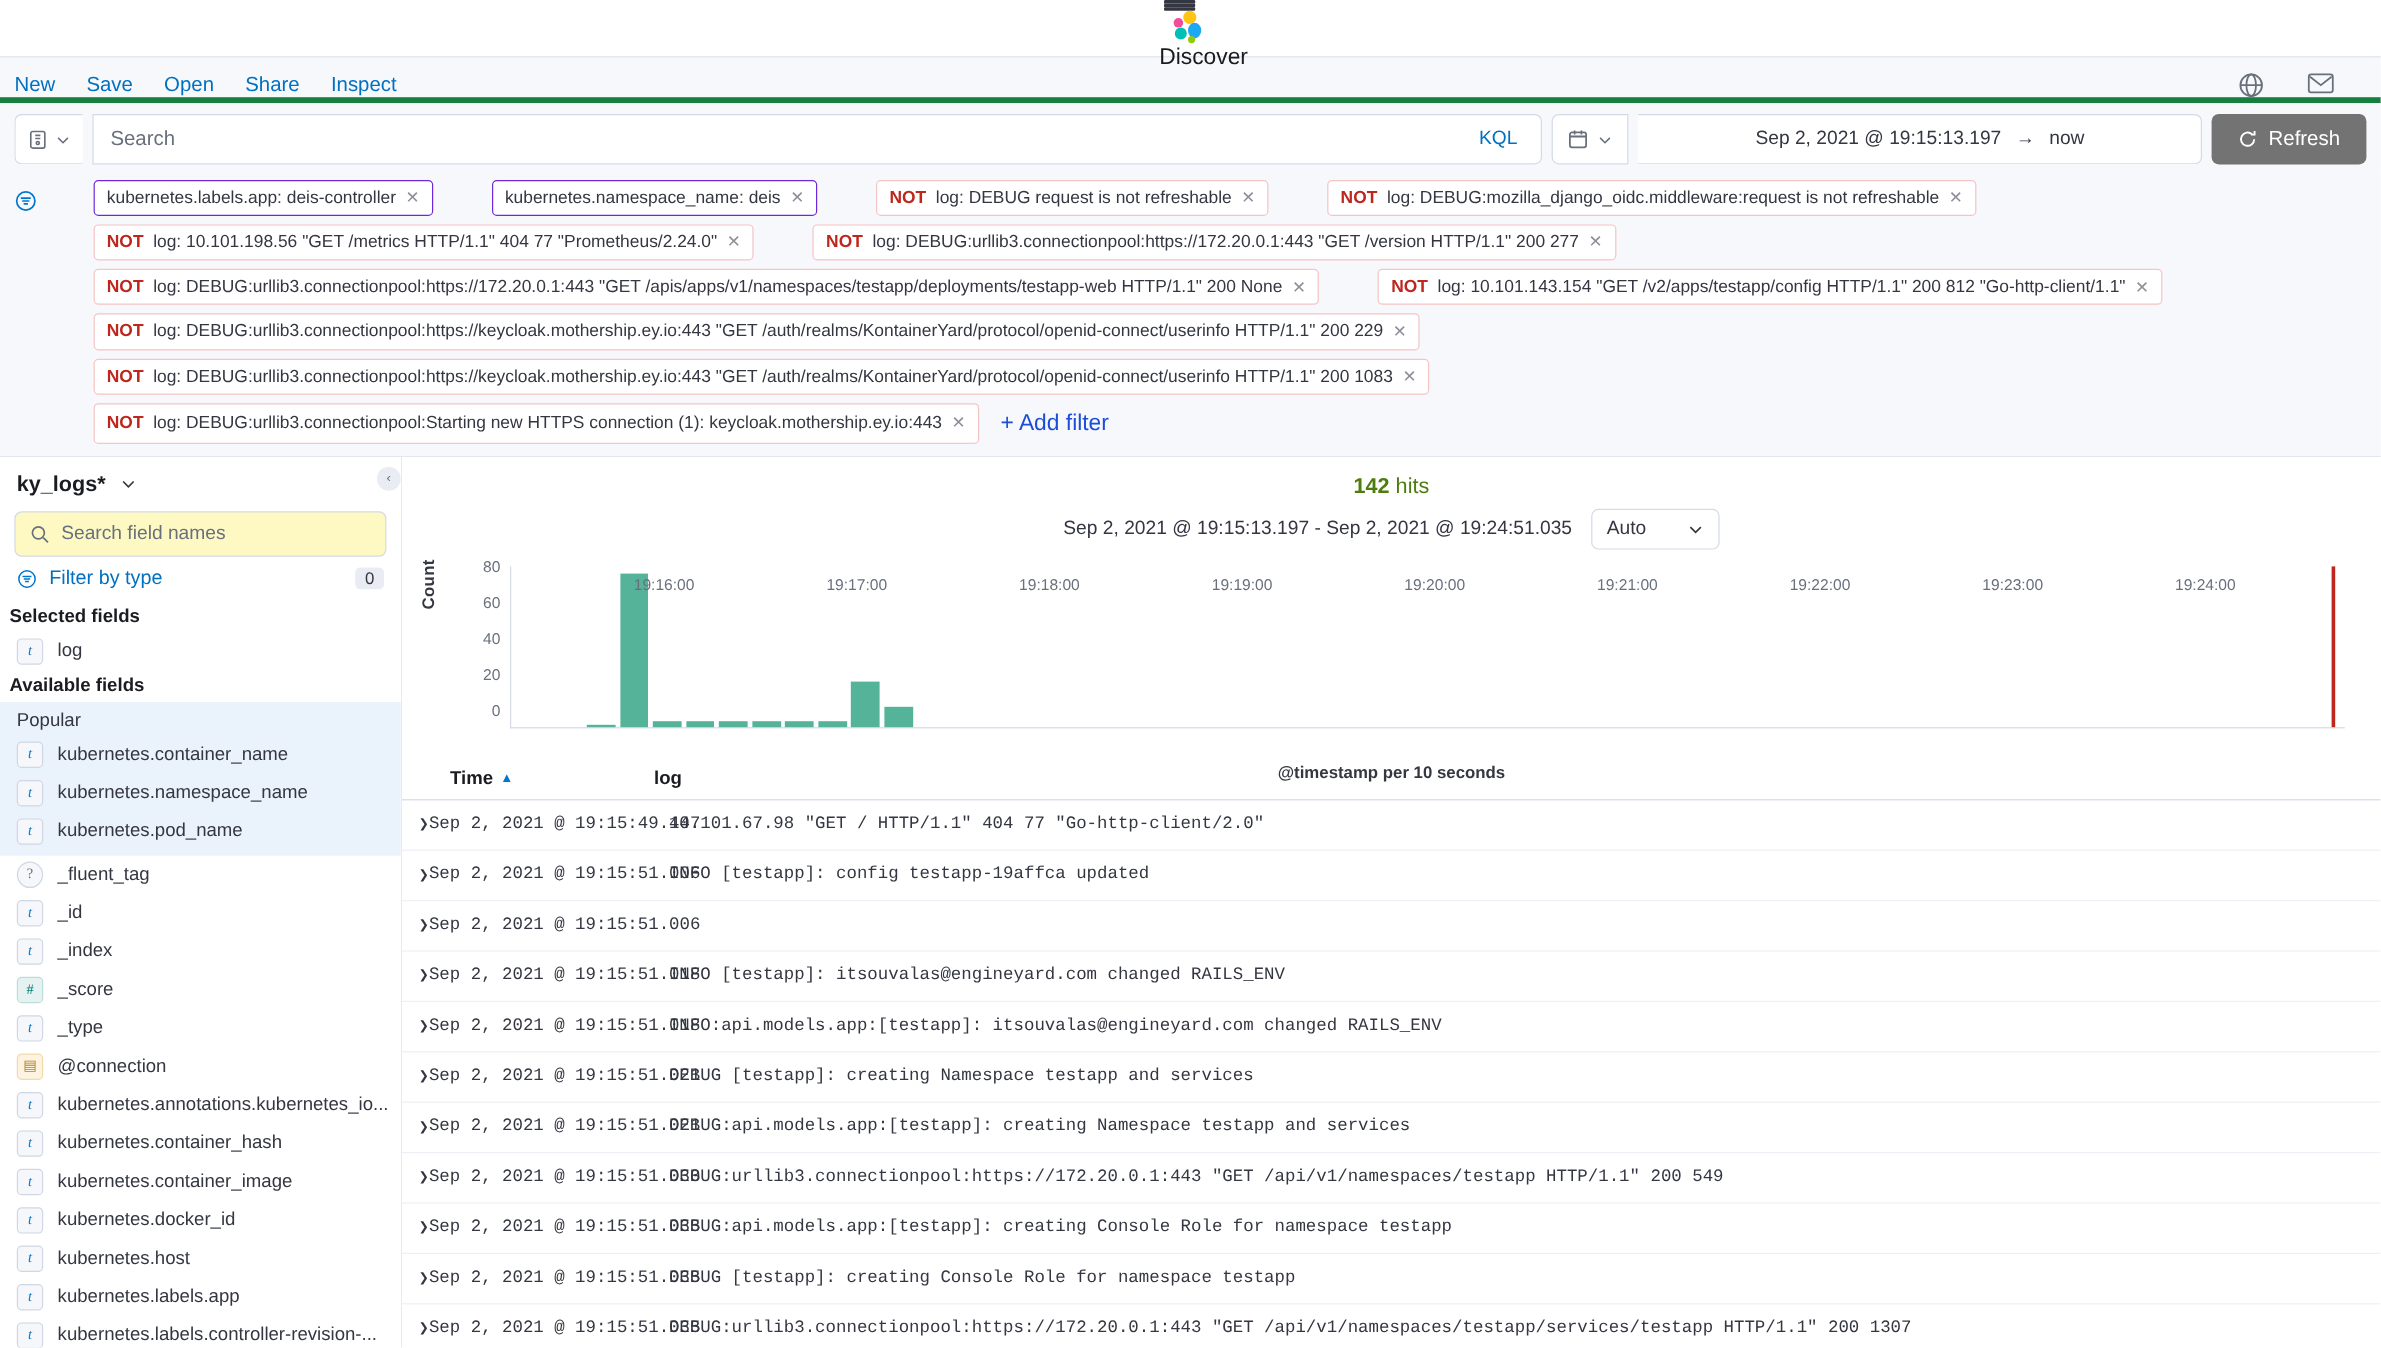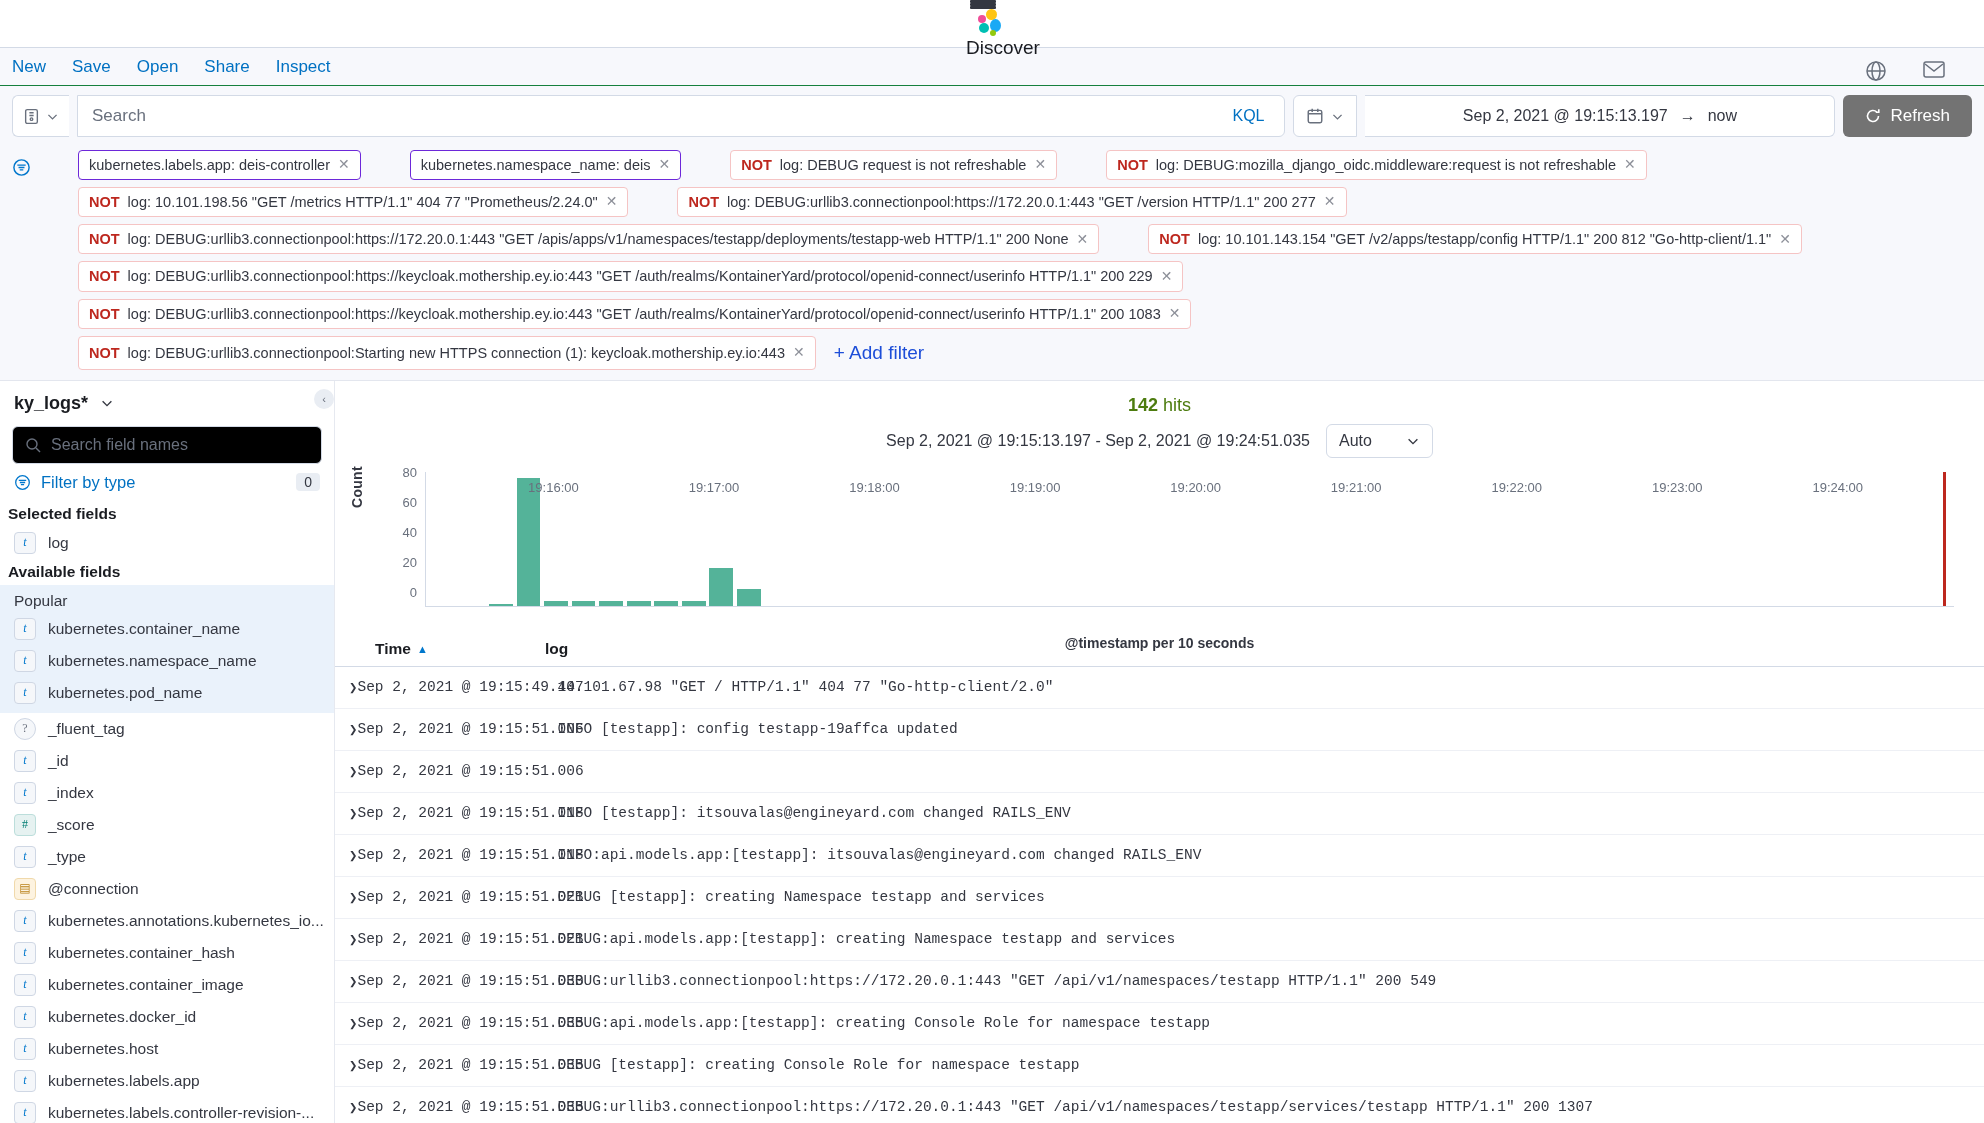--- a/index.html
+++ b/index.html
@@ -39,24 +39,24 @@
   .el-3 { width: 10px; height: 10px; background:#00bfb3; left: 1px;  top: 14px; }
   .el-4 { width: 11px; height: 13px; background:#1ba9f5; left: 12px; top: 10px; border-radius: 50%;}
   .el-5 { width: 6px;  height: 6px;  background:#93c90e; left: 12px; top: 21px; }
   .app-title { font-size: 19px; color:#1a1c21; padding-left: 22px; }
   .topbar-right { margin-left: auto; display:flex; align-items:center; gap: 34px; padding-right: 20px; }
   .circ-icon { width: 24px; height: 24px; color:#69707d; }
 
   
   .menurow {
     height: 38px;
-    display: flex; align-items: center; gap: 26px;
+    display: flex; align-items: flex-end; gap: 26px;
     padding: 0 12px;
     background: #f7f8fc;
-    border-bottom: 1px solid #15803d;
+    border-bottom: 5px solid #15803d;
   }
   .menurow a {
     color:#0071c2; text-decoration:none; font-size:17px; cursor:pointer;
   }
 
   
   .querybar {
     display: flex; align-items: center; gap: 8px;
     padding: 9px 12px 9px 12px;
     background: #f7f8fc;
@@ -127,21 +127,21 @@
     overflow: hidden;
     position: relative;
   }
   .idx-pattern {
     display:flex; align-items:center; gap:12px;
     padding: 0 14px 12px 14px; font-weight:bold; font-size:18px; color:#1a1c21;
     cursor: pointer;
   }
   .field-search {
     margin: 0 12px; height: 38px; border:1px solid #d3dae6; border-radius:6px;
-    display:flex; align-items:center; gap:10px; padding: 0 12px; background:#000000;
+    display:flex; align-items:center; gap:10px; padding: 0 12px; background:#fef9c3;
   }
   .field-search .ph { color:#69707d; font-size:16px; }
   .filter-by-type {
     display:flex; align-items:center; gap:10px; padding: 9px 14px; color:#0071c2;
     font-size:16.5px; cursor:pointer;
   }
   .ftype-count {
     margin-left:auto; background:#e9edf3; border-radius:4px; color:#343741;
     font-size:14px; padding: 1px 8px;
   }

